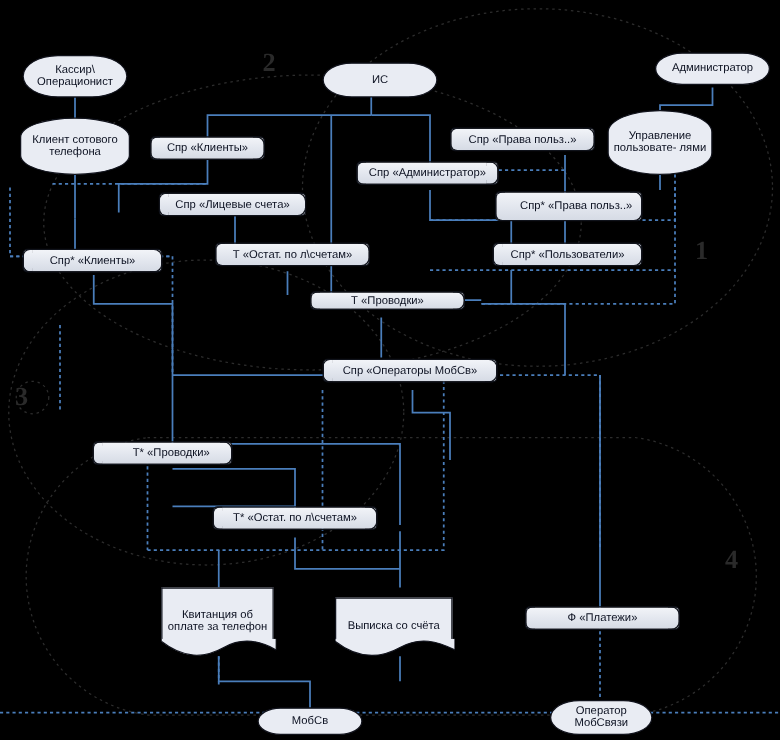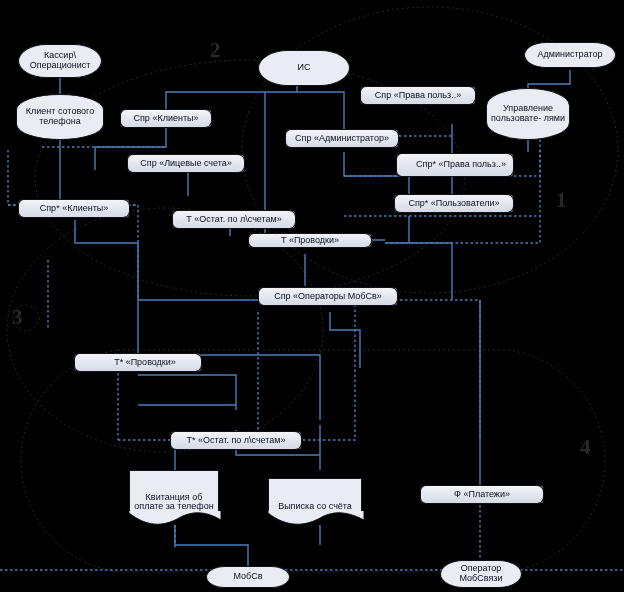--- a/index.html
+++ b/index.html
@@ -21,21 +21,21 @@
   .store{border-radius:4px;font-size:9px;justify-content:center;
          background:linear-gradient(180deg,#f2f4f8 0%,#e2e6ee 55%,#d6dbe5 100%);
          border:1px solid #10131b;}
   .store::before{content:"";position:absolute;left:-1px;top:-1px;bottom:-1px;width:7px;
          border:1px solid #10131b;border-right:none;border-radius:6px 0 0 6px;background:transparent;}
   .store::after{content:"";position:absolute;right:-1px;top:-1px;bottom:-1px;width:9px;
          border:1px solid #10131b;border-left:none;border-radius:0 7px 7px 0;background:transparent;}
 
   
   .doc{font-size:9px;background:#e9ecf3;border:1px solid #11131c;border-bottom:none;
-       align-items:flex-end;padding-top:11px;}
+       align-items:center;padding-top:11px;}
   .doc .wave{position:absolute;left:-1px;right:-1px;bottom:-15px;height:16px;}
 
   
   .rnum{position:absolute;color:#2a2a2a;font-size:21px;font-weight:bold;
         font-family:"Liberation Serif","DejaVu Serif",serif;}
 </style>
 </head>
 <body>
 
 <div id="stage">
@@ -114,21 +114,21 @@
 
   <div class="rnum" style="left:210px;top:38px;">2</div>
   <div class="rnum" style="left:556px;top:188px;">1</div>
   <div class="rnum" style="left:12px;top:305px;">3</div>
   <div class="rnum" style="left:580px;top:435px;">4</div>
 
   <div class="node actor" style="left:18px;top:44px;width:84px;height:34px;">
     <span>Кассир\ Операционист</span>
   </div>
 
-  <div class="node actor" style="left:258px;top:50px;width:92px;height:36px;">
+  <div class="node actor" style="left:258px;top:50px;width:92px;height:28px;">
     <span>ИС</span>
   </div>
 
   <div class="node actor" style="left:524px;top:42px;width:92px;height:26px;">
     <span>Администратор</span>
   </div>
 
   <div class="node actor" style="left:206px;top:566px;width:84px;height:22px;">
     <span>МобСв</span>
   </div>
@@ -146,57 +146,57 @@
   </div>
 
   <div class="node store" style="left:120px;top:109px;width:92px;height:19px;">
     <span>Спр «Клиенты»</span>
   </div>
 
   <div class="node store" style="left:127px;top:154px;width:118px;height:19px;">
     <span>Спр «Лицевые счета»</span>
   </div>
 
-  <div class="node store" style="left:172px;top:210px;width:124px;height:19px;">
+  <div class="node store" style="left:172px;top:194px;width:124px;height:19px;">
     <span>Т «Остат. по л\счетам»</span>
   </div>
 
   <div class="node store" style="left:248px;top:233px;width:124px;height:15px;">
     <span>Т «Проводки»</span>
   </div>
 
   <div class="node store" style="left:285px;top:129px;width:114px;height:19px;">
     <span>Спр «Администратор»</span>
   </div>
 
-  <div class="node store" style="left:360px;top:86px;width:116px;height:19px;">
+  <div class="node store" style="left:360px;top:102px;width:116px;height:19px;">
     <span>Спр «Права польз..»</span>
   </div>
 
   <div class="node store" style="left:396px;top:153px;width:118px;height:24px;padding-left:12px;">
     <span>Спр* «Права польз..»</span>
   </div>
 
   <div class="node store" style="left:394px;top:194px;width:120px;height:19px;">
     <span>Спр* «Пользователи»</span>
   </div>
 
   <div class="node store" style="left:18px;top:199px;width:112px;height:19px;">
     <span>Спр* «Клиенты»</span>
   </div>
 
   <div class="node store" style="left:258px;top:287px;width:140px;height:19px;">
     <span>Спр «Операторы МобСв»</span>
   </div>
 
-  <div class="node store" style="left:74px;top:353px;width:128px;height:19px;padding-left:14px;">
+  <div class="node store" style="left:74px;top:353px;width:112px;height:19px;padding-left:14px;">
     <span>Т* «Проводки»</span>
   </div>
 
-  <div class="node store" style="left:170px;top:405px;width:132px;height:19px;margin-top:26px;">
+  <div class="node store" style="left:170px;top:405px;width:132px;height:19px;">
     <span>Т* «Остат. по л\счетам»</span>
   </div>
 
   <div class="node store" style="left:420px;top:485px;width:124px;height:19px;">
     <span>Ф «Платежи»</span>
   </div>
 
   <div class="node doc" style="left:129px;top:470px;width:90px;height:42px;">
     <span>Квитанция об оплате за телефон</span>
     <svg class="wave" viewBox="0 0 92 16" preserveAspectRatio="none">

